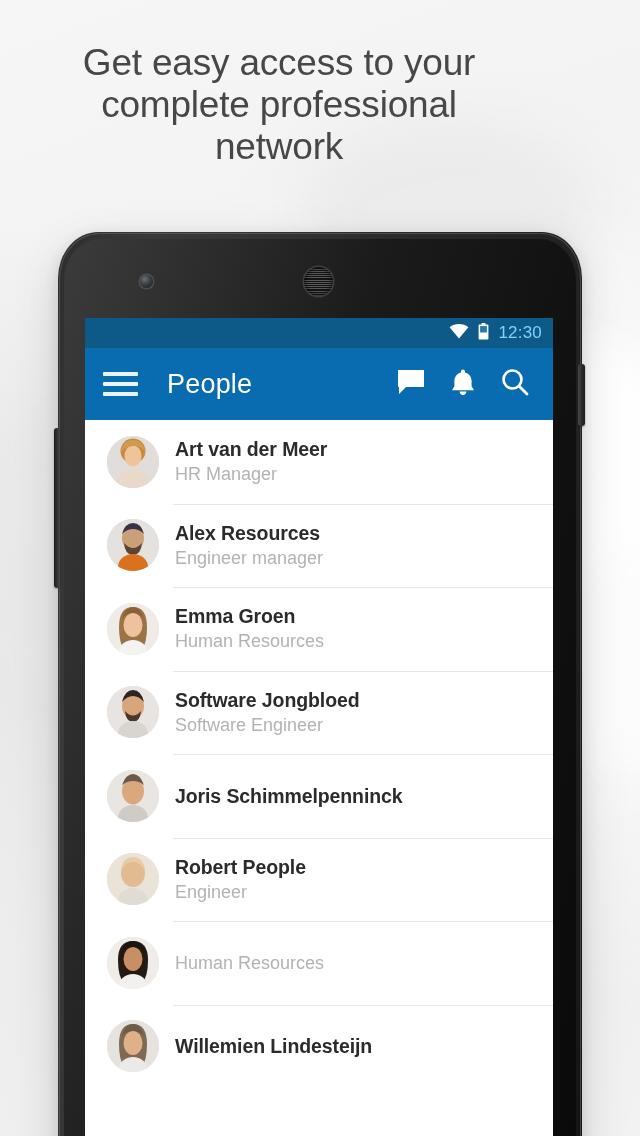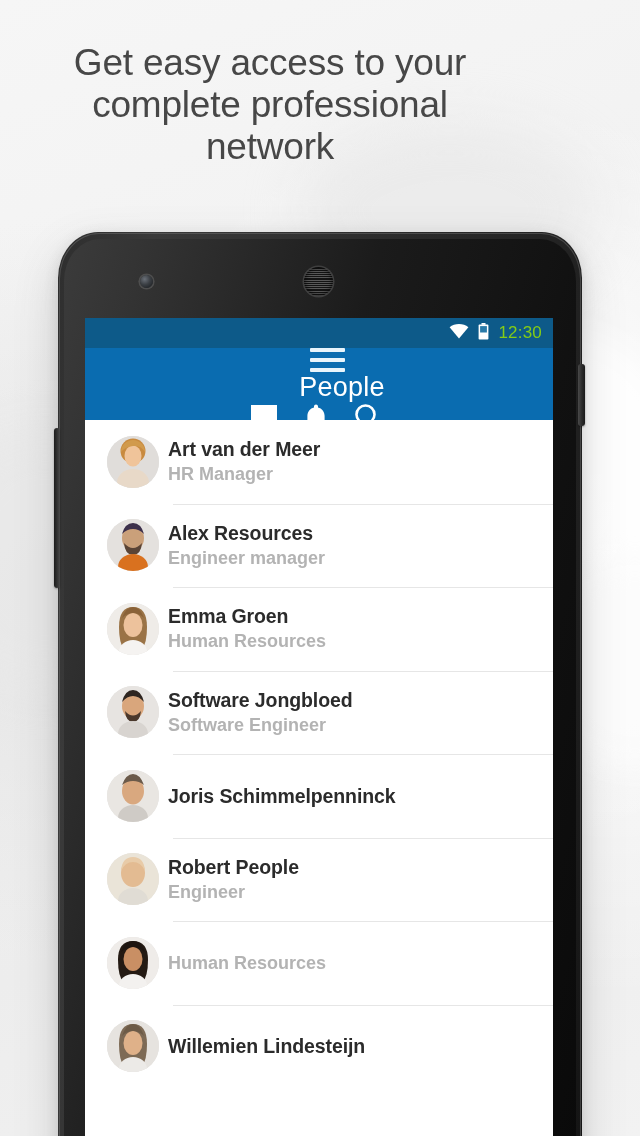--- a/index.html
+++ b/index.html
@@ -53,21 +53,21 @@
   .bg-blob.b4 {
     left: 300px; top: 120px;
     width: 300px; height: 180px;
     background: rgba(228,228,228,0.55);
     filter: blur(26px);
   }
 
   
   .headline {
     position: absolute;
-    left: 0;
+    left: 9px;
     top: 42px;
     width: 540px;
     text-align: center;
     color: #474747;
     font-size: 37px;
     line-height: 42px;
     font-weight: 400;
     letter-spacing: -0.2px;
     white-space: pre-line;
   }
@@ -172,33 +172,32 @@
     color: #ffffff;
   }
   .sb-icons {
     display: flex;
     align-items: center;
     gap: 9px;
   }
   .sb-time {
     font-size: 17px;
     font-weight: 400;
-    color: #84cc16;
+    color: #7dd3fc;
     letter-spacing: 0.2px;
   }
   .wifi-icon { display: block; }
   .battery-icon { display: block; }
 
   .appbar {
     height: 72px;
     background: #0a6cb0;
     display: flex;
     align-items: center;
     padding: 0 0 0 18px;
-    flex-direction: column;
   }
   .hamburger {
     width: 36px;
     display: flex;
     flex-direction: column;
     gap: 6px;
     cursor: pointer;
   }
   .hamburger span {
     display: block;
@@ -251,34 +250,34 @@
     width: 52px;
     height: 52px;
     border-radius: 50%;
     flex: 0 0 52px;
     overflow: hidden;
     background: #e3e1e0;
     position: relative;
   }
   .avatar svg { display: block; }
   .person-text {
-    margin-left: 9px;
+    margin-left: 16px;
     min-width: 0;
   }
   .person-name {
     font-size: 19.5px;
     font-weight: bold;
     color: #2b2b2b;
     line-height: 24px;
     letter-spacing: -0.1px;
     white-space: nowrap;
   }
   .person-role {
     font-size: 18px;
-    font-weight: 700;
+    font-weight: 400;
     color: #b3b3b3;
     line-height: 24px;
     margin-top: 1px;
     white-space: nowrap;
   }
 </style>
 </head>
 <body>
 
 <div class="stage">

